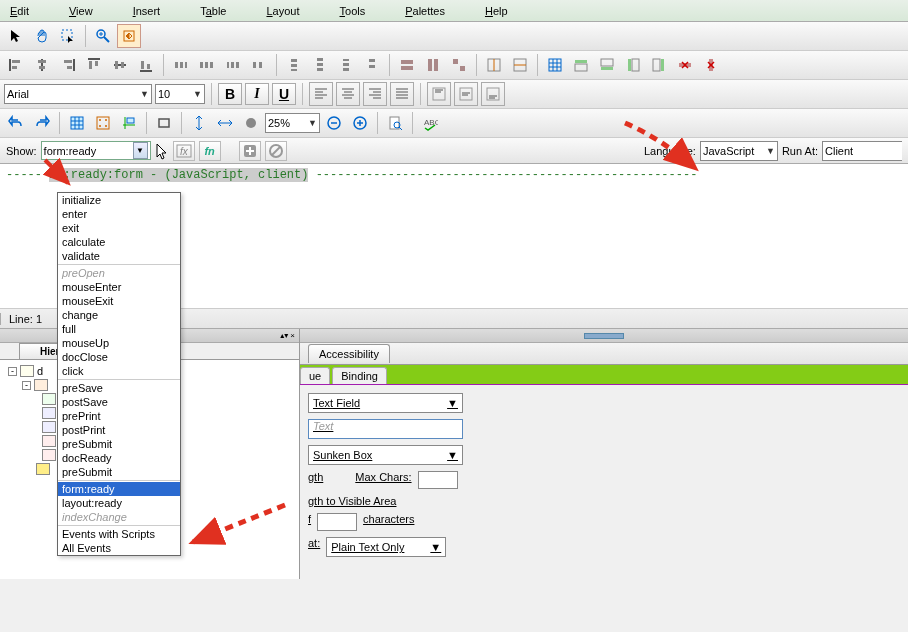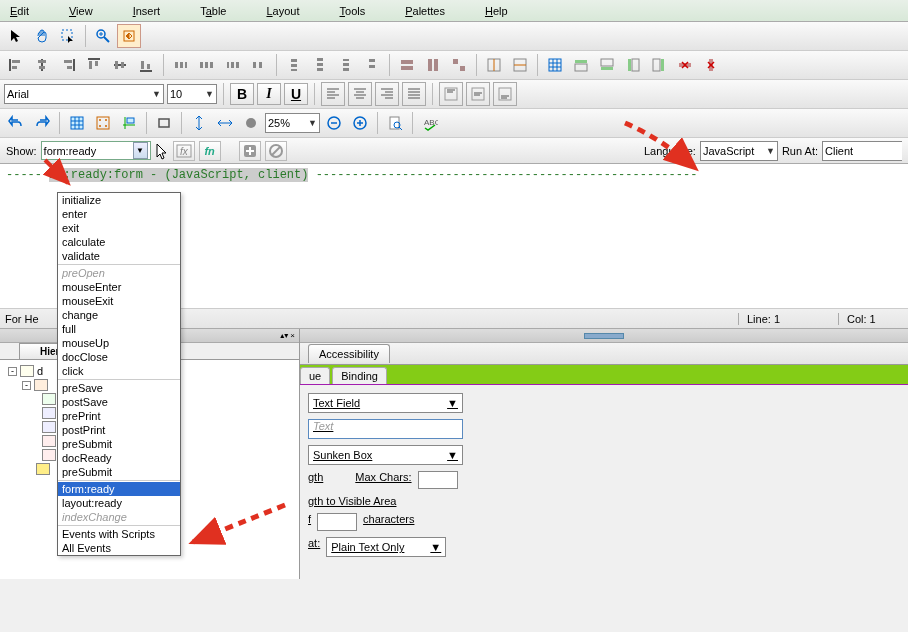--- a/index.html
+++ b/index.html
@@ -283,21 +283,21 @@
   <span class="tool-btn">
       <svg class="icon">
         <rect x="6" y="2" width="4" height="12" fill="#c88"></rect>
         <line x1="5" y1="5" x2="11" y2="11" stroke="#c00" stroke-width="1.5"></line>
         <line x1="11" y1="5" x2="5" y2="11" stroke="#c00" stroke-width="1.5"></line>
       </svg>
     </span>
 </div>
 
 <div class="toolbar font-bar">
-  <span class="combo" style="width:160px">
+  <span class="combo" style="width:148px">
       <span>Arial</span>
       <span class="arr">▼</span>
     </span>
   <span class="combo" style="width:50px">
       <span>10</span>
       <span class="arr">▼</span>
     </span>
   <span class="sep"></span>
   <span class="bold">B</span>
   <span class="bold" style="font-style:italic;font-family:serif">I</span>
@@ -497,21 +497,20 @@
   <span class="combo" style="width:80px;border-right:none">
       <span>Client</span>
     </span>
 </div>
 
 <div class="code-area">
   <span style="color:#2a7a2a">----- </span><span style="background:#ccc;color:#2a7a2a">1::ready:form - (JavaScript, client)</span><span style="color:#2a7a2a"> -----------------------------------------------------</span>
 </div>
 
 <div class="status-code">
-  <div class="sc-left">For He</div>
   <div class="sc-cell">Line: 1</div>
   <div class="sc-cell" style="width:70px">Col: 1</div>
 </div>
 
 <div class="lower">
   <div class="hier-panel">
     <div class="panel-hdr-bar">
         <span>▴▾</span>
         <span>×</span>
       </div>

